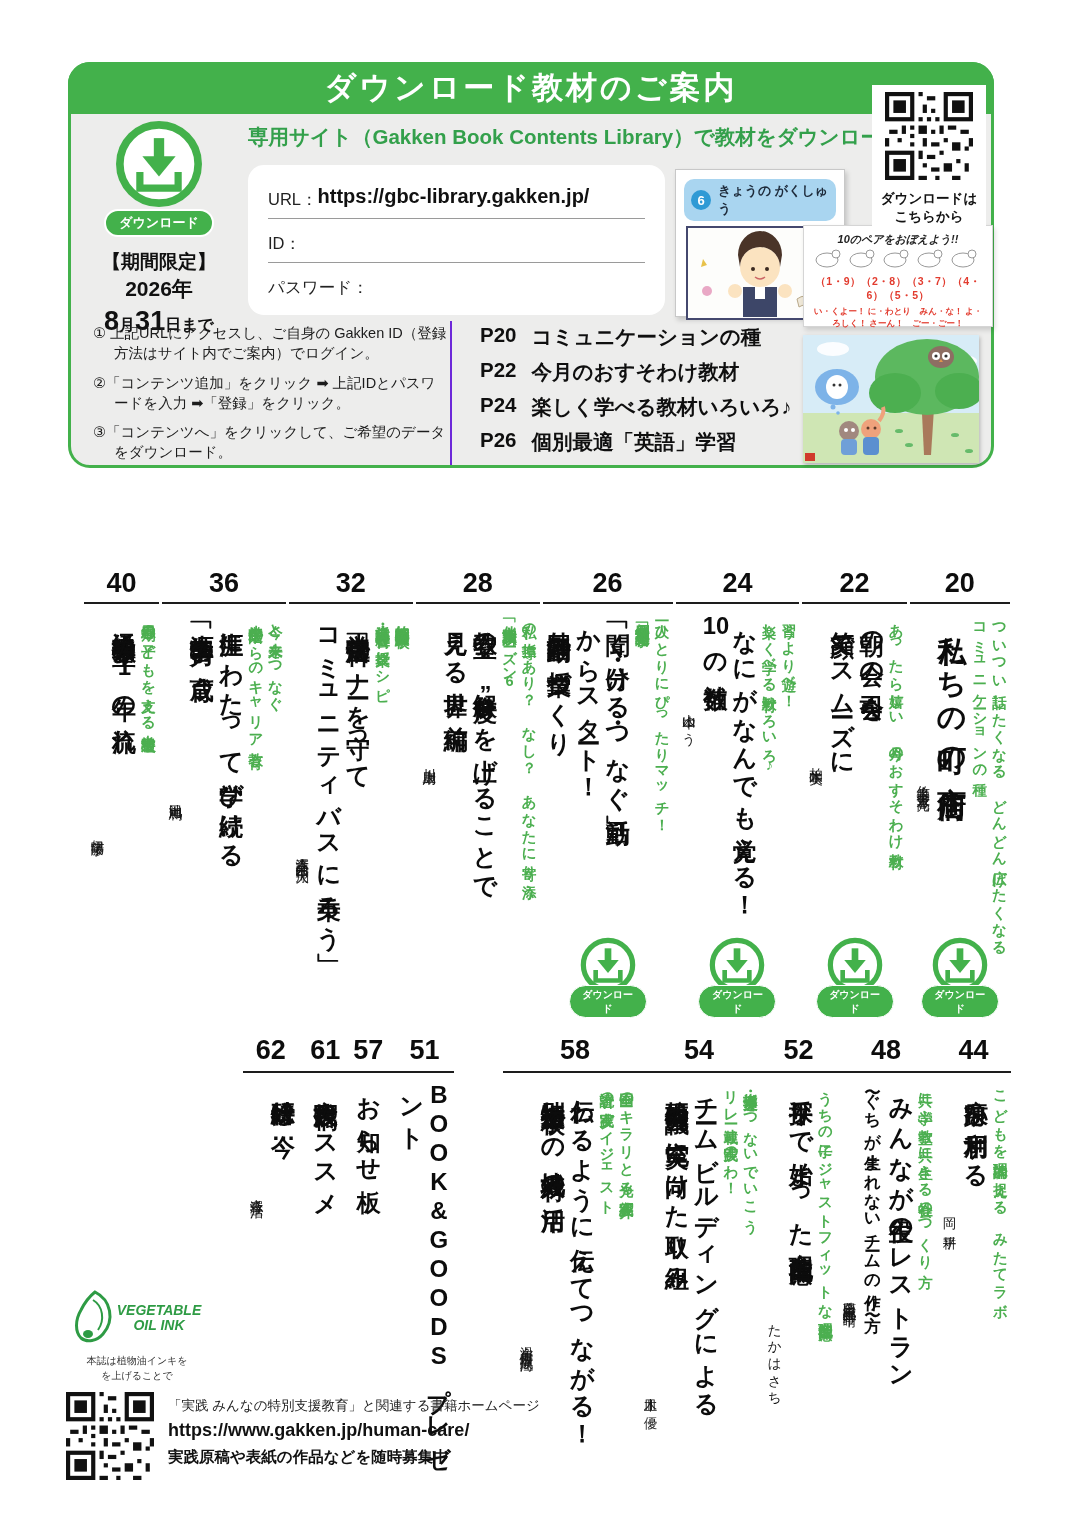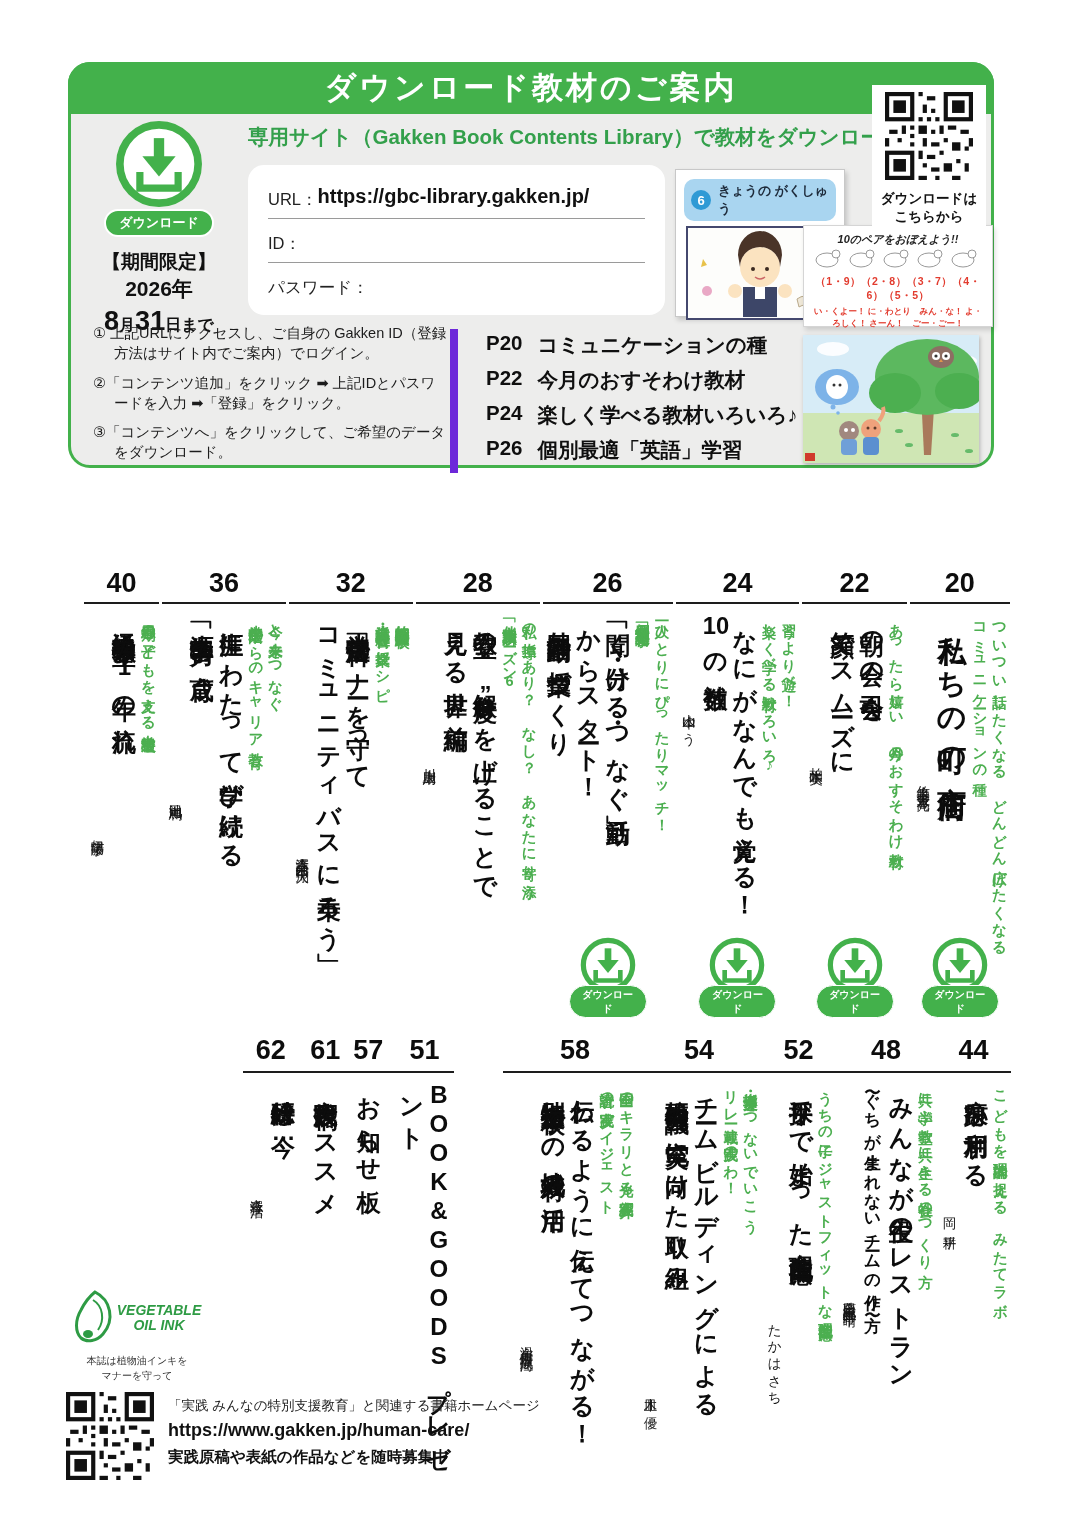--- a/index.html
+++ b/index.html
@@ -37,21 +37,21 @@
               border:1px solid #d5d5d5;box-shadow:2px 3px 5px rgba(0,0,0,.15);padding:6px 6px;
               box-sizing:border-box;text-align:center;}
   .cp-title{font-size:11px;font-weight:bold;color:#222;font-style:italic;}
   .cp-pairs{font-size:10.5px;font-weight:bold;color:#e23b2e;margin-top:2px;letter-spacing:.5px;}
   .cp-chant{font-size:8.5px;font-weight:bold;color:#e23b2e;margin-top:3px;line-height:1.4;}
   .qr-panel{position:absolute;right:5px;top:20px;width:106px;background:#fff;padding:7px 4px 6px 4px;
             text-align:center;}
   .qr-cap{font-size:13.5px;font-weight:bold;line-height:1.3;margin-top:6px;}
   .steps{position:absolute;left:22px;top:258px;width:356px;font-size:14.5px;color:#1c1c1c;}
   .step{padding-left:21px;text-indent:-21px;line-height:1.4;margin-bottom:9px;}
-  .plist{position:absolute;left:379px;top:264px;border-left:8px solid #6d28d9;padding:2px 0 2px 28px;}
+  .plist{position:absolute;left:379px;top:256px;border-left:2px solid #6d28d9;padding:2px 0 2px 28px;}
   .p-row{display:flex;gap:15px;font-weight:bold;font-size:20.5px;color:#0f0f0f;margin-bottom:7px;}
   .tree-card{position:absolute;left:732px;top:270px;width:176px;height:128px;
              box-shadow:1px 2px 4px rgba(0,0,0,.25);background:#d7ecf7;}
   
   .toc-row1{position:absolute;left:84px;top:568px;width:926px;height:452px;display:flex;
             justify-content:space-between;}
   .toc-entry{position:relative;}
   .toc-num{font-size:27px;font-weight:bold;text-align:center;height:34px;color:#0d0d0d;}
   .toc-rule{border-top:2.5px solid #1d1d1d;margin-bottom:9px;}
   .toc-body{writing-mode:vertical-rl;text-orientation:upright;margin-left:auto;}
@@ -498,21 +498,21 @@
       <path d="M20 10 C30 16 32 30 25 40" fill="none" stroke="#2e9b44" stroke-width="2"></path>
       <ellipse cx="15" cy="44" rx="5" ry="4" fill="#2e9b44"></ellipse>
     </svg>
     <div class="oil-brand">
       <div>VEGETABLE</div>
       <div>OIL INK</div>
     </div>
   </div>
   <div class="oil-note">
     <div>本誌は植物油インキを</div>
-    <div>マナーを守って</div>
+    <div>を上げることで</div>
   </div>
 </div>
 
 <div class="f-qr">
   <svg width="88" height="88" viewBox="0 0 21 21">
       <use href="#qrsym"></use>
     </svg>
 </div>
 
 <div class="site-info">

